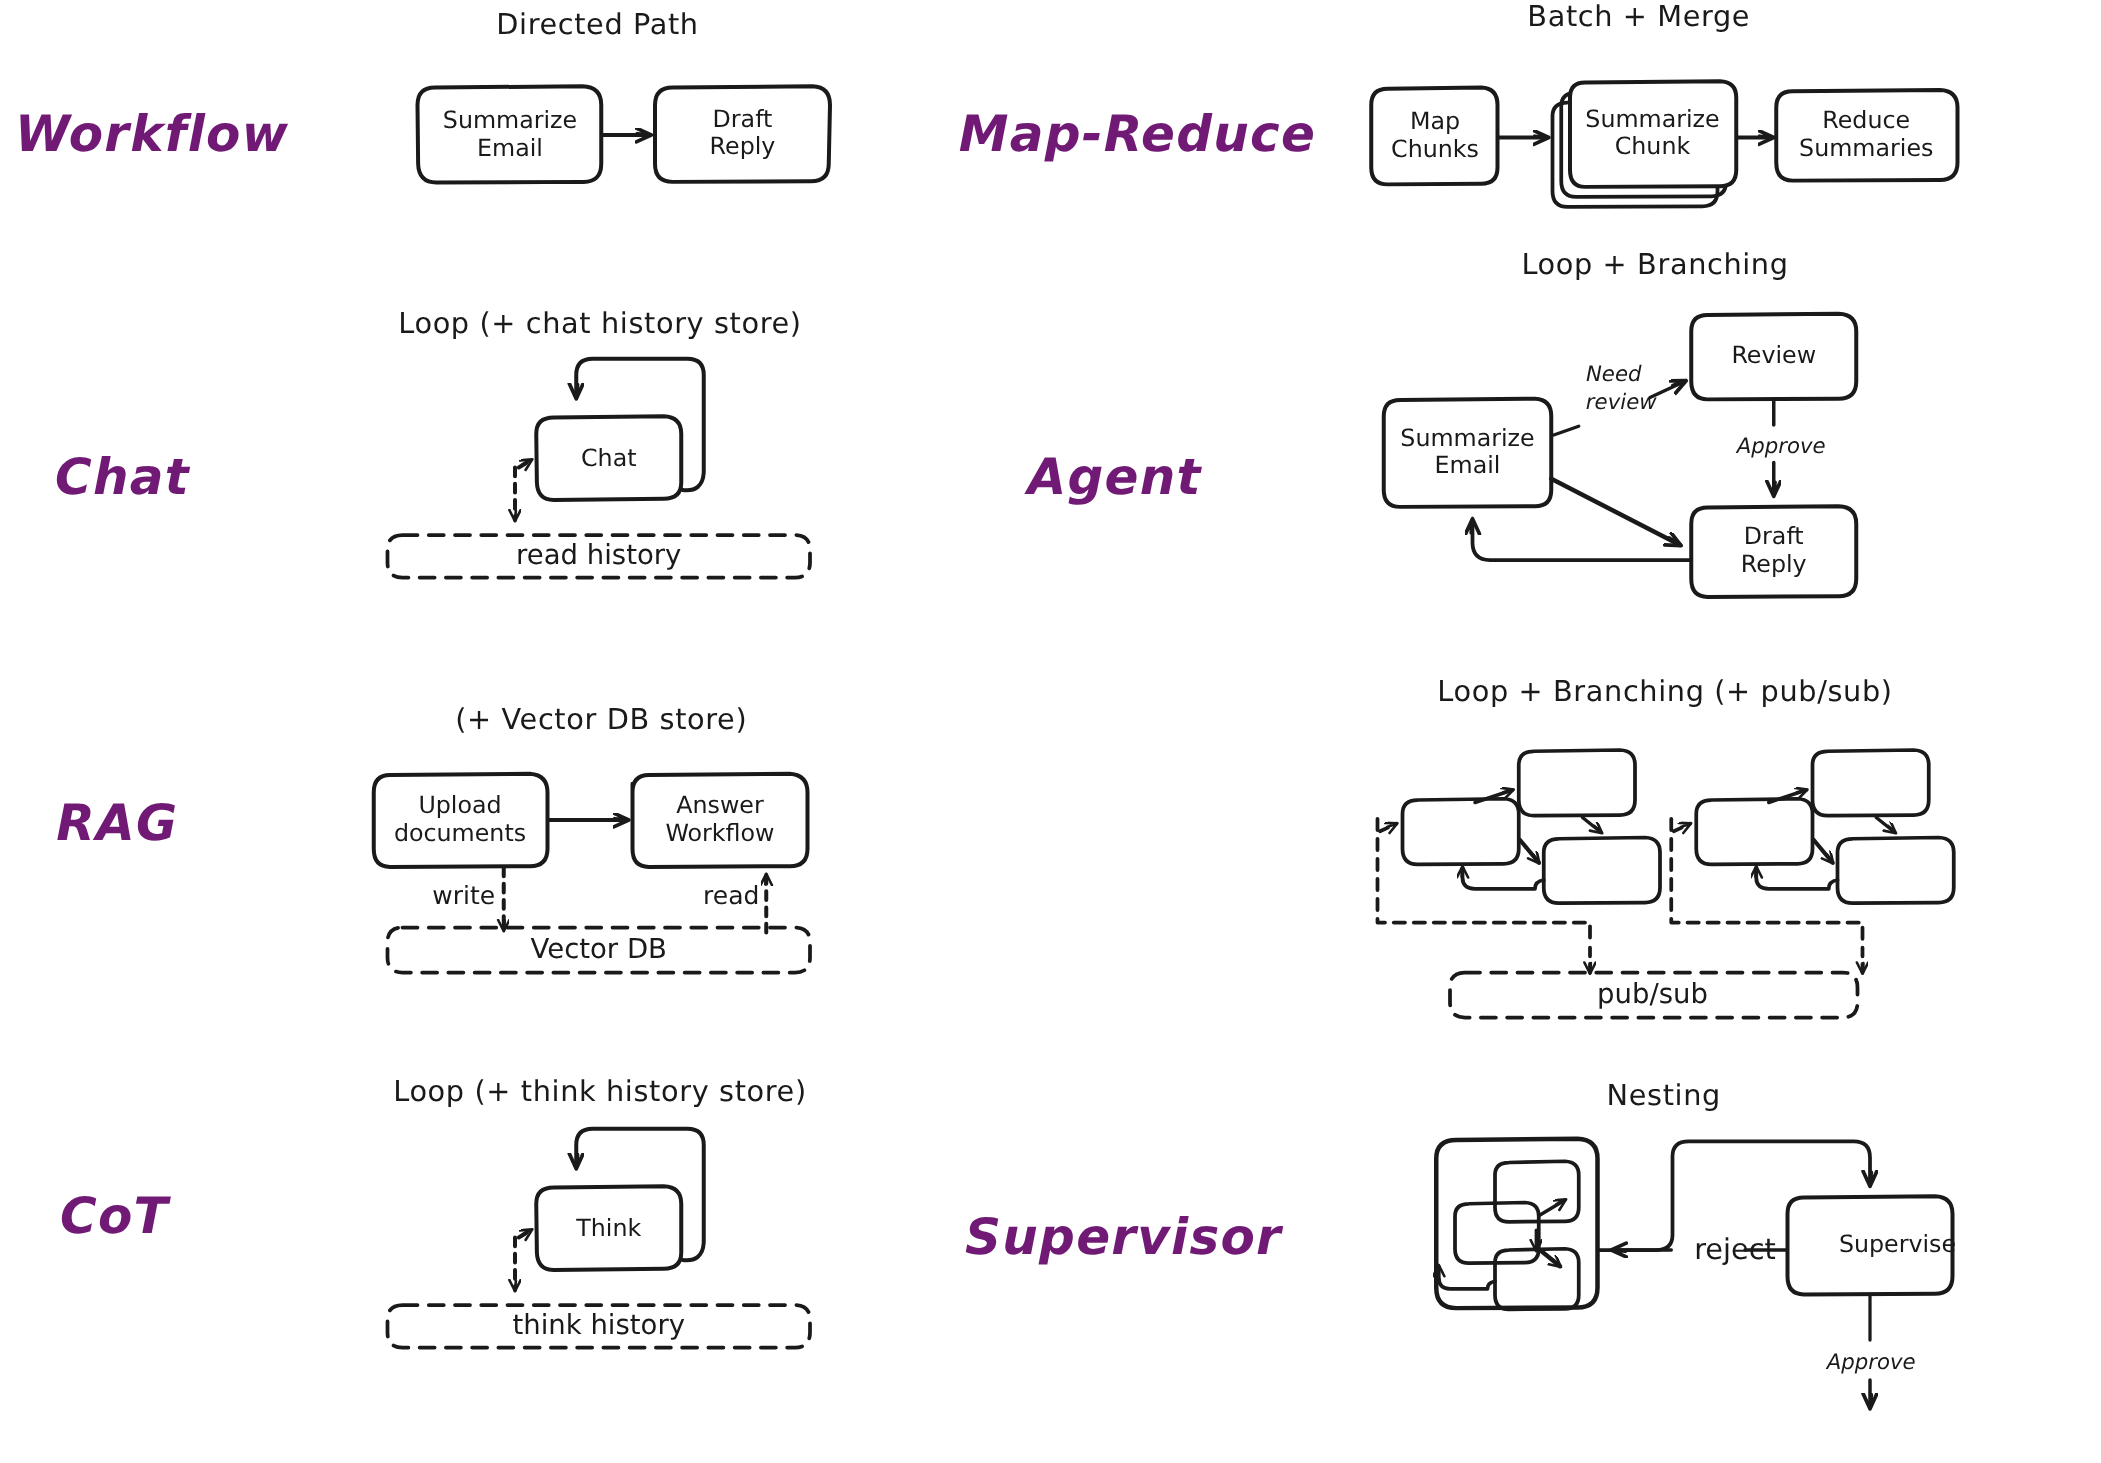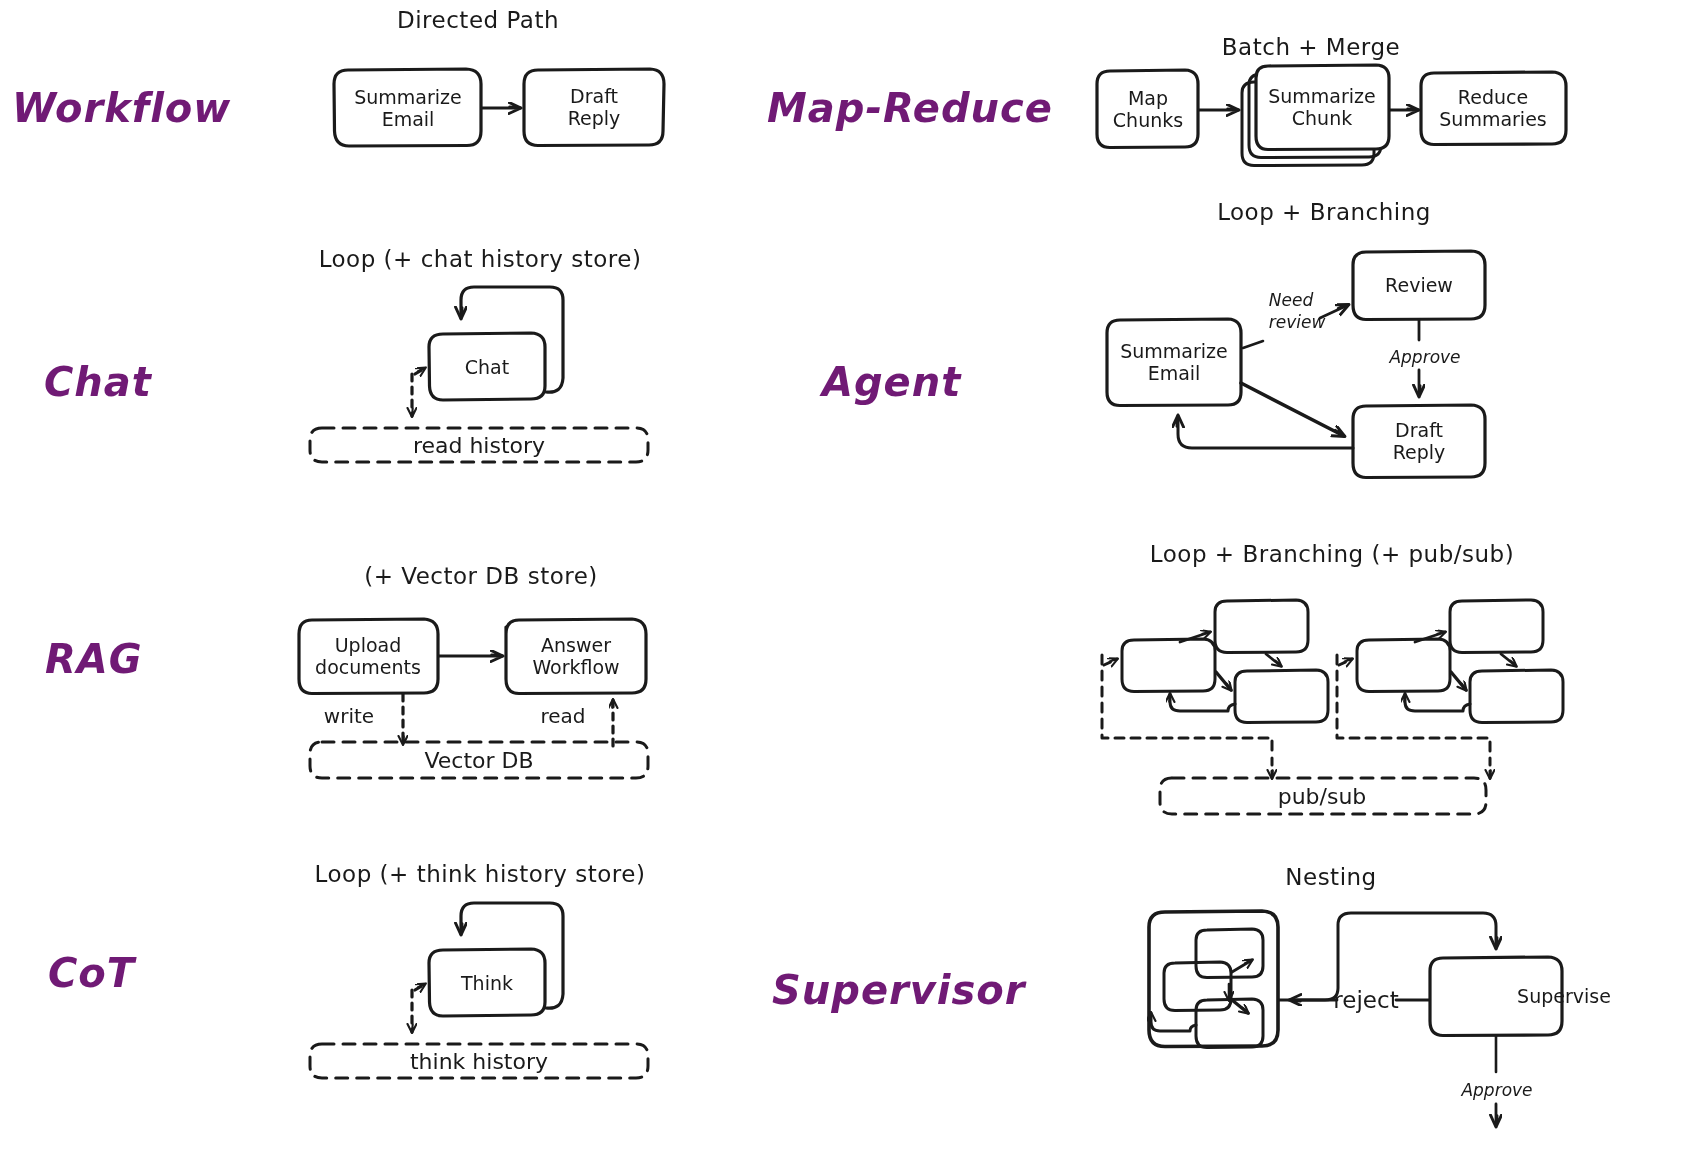--- a/index.html
+++ b/index.html
@@ -56,21 +56,21 @@
   }
   .edgelabel{
     position:absolute;
     font-family:"DejaVu Sans", sans-serif;
     font-size:17px;
     font-style:italic;
     color:#1a1a1a;
     white-space:nowrap;
     transform:translate(-50%,-50%);
   }
-  .edgelabel.plain{font-style:normal;}
+  .edgelabel.plain{font-style:normal;margin-left:22px;}
 </style>
 </head>
 <body>
 
 <div id="stage">
 
 <svg class="diagram" viewBox="0 0 1681 1170">
   <defs>
     <marker id="ar" markerWidth="14" markerHeight="14" refX="11" refY="5" orient="auto" markerUnits="userSpaceOnUse">
       <path d="M1,0 L12,5 L1.5,4.2 M1,10 L12,5" fill="none" stroke="#1a1a1a" stroke-width="2.4" stroke-linecap="round" stroke-linejoin="round"></path>
@@ -224,21 +224,21 @@
 <div class="rowlabel" style="left:45px;top:659px;">RAG</div>
 <div class="rowlabel" style="left:48px;top:973px;">CoT</div>
 <div class="rowlabel" style="left:767px;top:108px;">Map-Reduce</div>
 <div class="rowlabel" style="left:822px;top:382px;">Agent</div>
 <div class="rowlabel" style="left:772px;top:990px;">Supervisor</div>
 
 <div class="caption" style="left:478px;top:20px;">Directed Path</div>
 <div class="caption" style="left:480px;top:259px;">Loop (+ chat history store)</div>
 <div class="caption" style="left:481px;top:576px;">(+ Vector DB store)</div>
 <div class="caption" style="left:480px;top:874px;">Loop (+ think history store)</div>
-<div class="caption" style="left:1311px;top:47px;">Batch + Merge</div>
+<div class="caption" style="left:1311px;top:14px;">Batch + Merge</div>
 <div class="caption" style="left:1324px;top:212px;">Loop + Branching</div>
 <div class="caption" style="left:1332px;top:554px;">Loop + Branching (+ pub/sub)</div>
 <div class="caption" style="left:1331px;top:877px;">Nesting</div>
 
 <div class="nodetext" style="left:408px;top:108px;">Summarize
 Email</div>
 <div class="nodetext" style="left:594px;top:107px;">Draft
 Reply</div>
 
 <div class="nodetext" style="left:487px;top:367px;">Chat</div>
@@ -266,17 +266,17 @@
 Email</div>
 <div class="nodetext" style="left:1419px;top:285px;">Review</div>
 <div class="nodetext" style="left:1419px;top:441px;">Draft
 Reply</div>
 <div class="edgelabel" style="left:1291px;top:300px;">Need</div>
 <div class="edgelabel" style="left:1297px;top:322px;">review</div>
 <div class="edgelabel" style="left:1425px;top:357px;">Approve</div>
 
 <div class="storetext" style="left:1322px;top:796px;">pub/sub</div>
 
-<div class="nodetext" style="left:1564px;top:996px;text-align:right;">Supervise</div>
+<div class="nodetext" style="left:1518px;top:996px;text-align:right;">Supervise</div>
 <div class="edgelabel plain" style="left:1366px;top:1000px;font-size:23px;">reject</div>
 <div class="edgelabel" style="left:1497px;top:1090px;">Approve</div>
 
 </div>
 
 </body></html>

